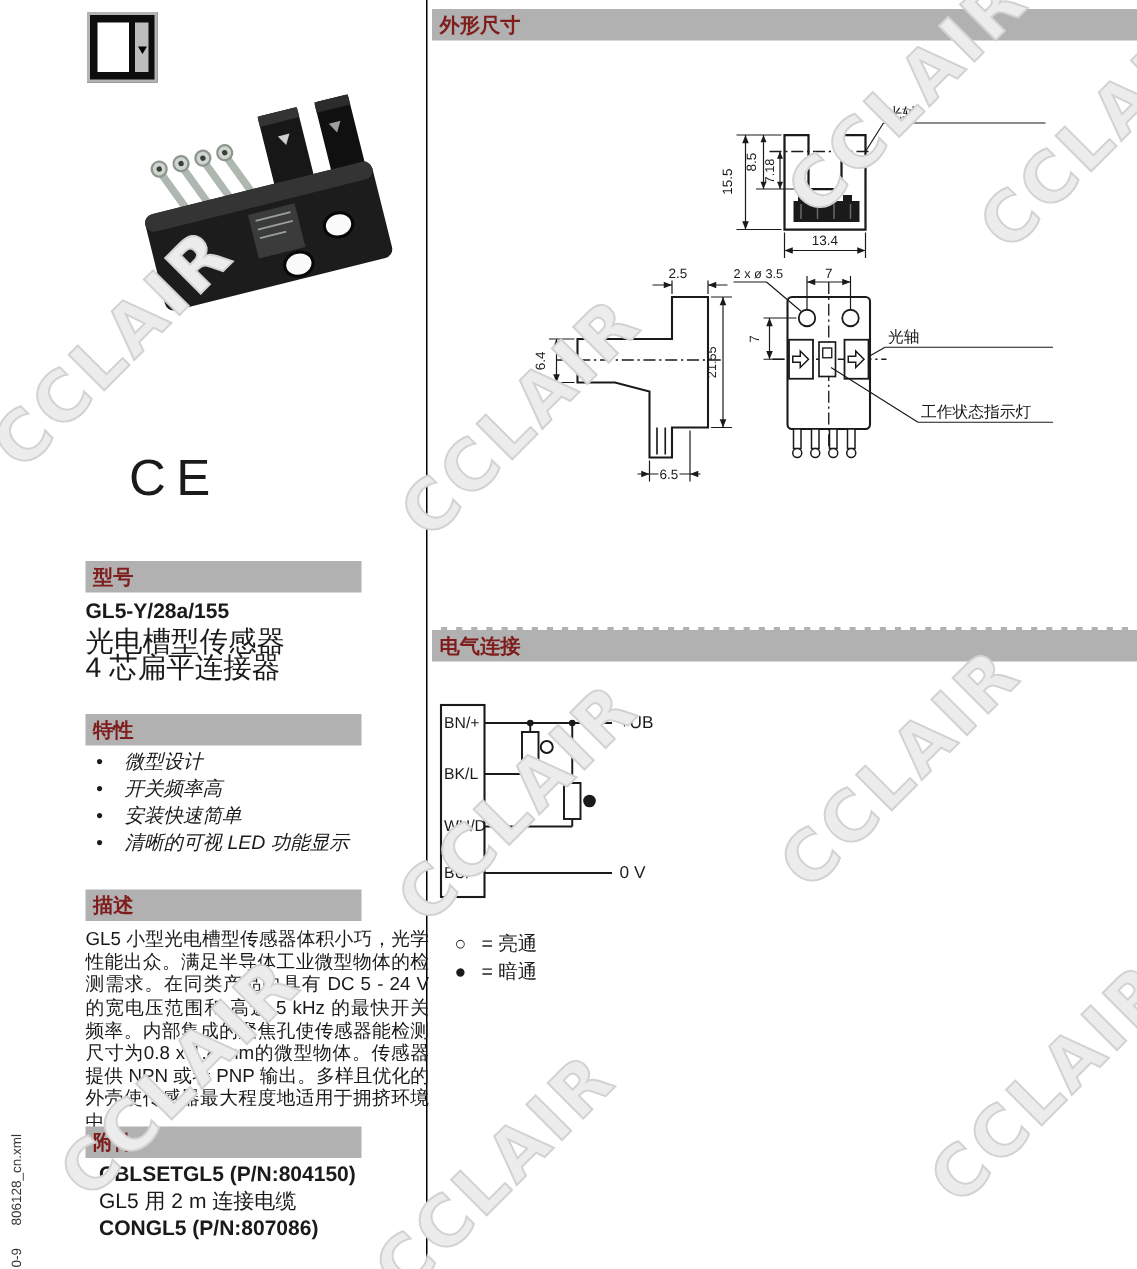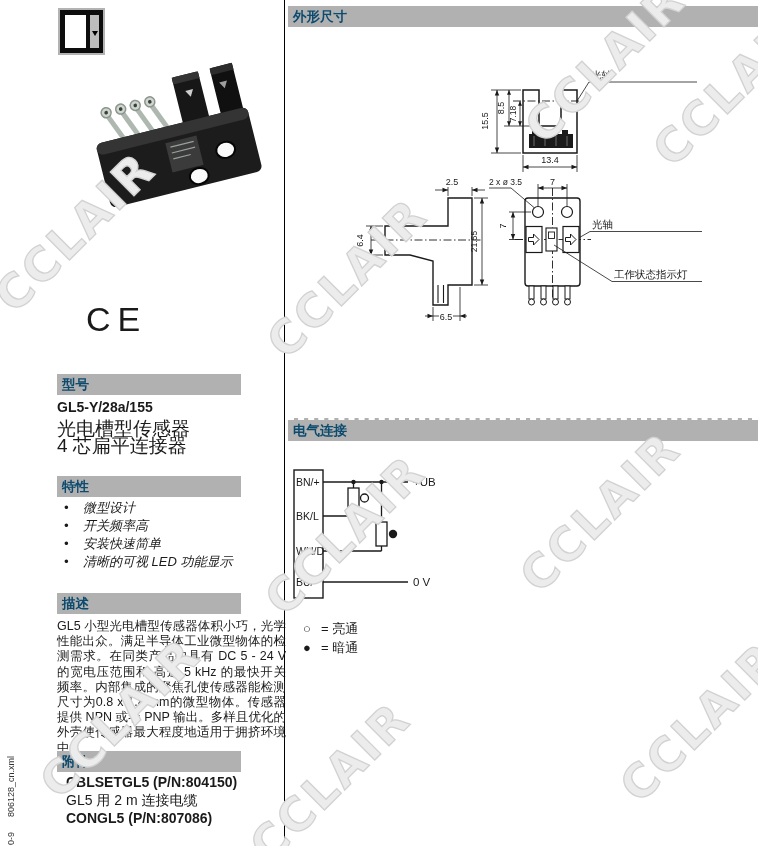--- a/index.html
+++ b/index.html
@@ -7,21 +7,21 @@
         font-family:"Liberation Sans","DejaVu Sans",sans-serif;color:#1a1a1a;}
   .abs{position:absolute;}
   
   .wm{position:absolute;transform:translate(-50%,-50%) rotate(-45deg);
       font-family:"DejaVu Sans",sans-serif;font-weight:bold;font-size:46px;letter-spacing:3px;
       color:#ececec;-webkit-text-stroke:1.3px #d2d2d2;z-index:6;pointer-events:none;white-space:nowrap;}
   
   .divider{position:absolute;left:284px;top:0;width:1px;height:846px;background:#000;z-index:2;}
   
   .bar{position:absolute;background:#b1b1b1;height:21px;line-height:21px;font-weight:bold;
-       font-size:13.5px;padding-left:5px;box-sizing:border-box;z-index:3;color:#0c4a6e;}
+       font-size:13.5px;padding-left:5px;box-sizing:border-box;z-index:3;color:#7f1d1d;}
   .bar-left{left:57px;width:184px;}
   .bar-right{left:288px;width:470px;}
   .bar-dashed{border-top:2px dashed #ffffff;height:23px;line-height:21px;}
   
   .logo{position:absolute;left:58px;top:8px;width:47px;height:47px;background:#0d0d0d;
         border:2px solid #b3b3b3;box-sizing:border-box;z-index:3;}
   .logo .white{position:absolute;left:5px;top:5px;width:21px;height:33px;background:#fff;}
   .logo .strip{position:absolute;left:30px;top:5px;width:9px;height:33px;background:#bdbdbd;}
   .logo .tri{position:absolute;left:31.5px;top:21px;width:0;height:0;
              border-left:3.5px solid transparent;border-right:3.5px solid transparent;

